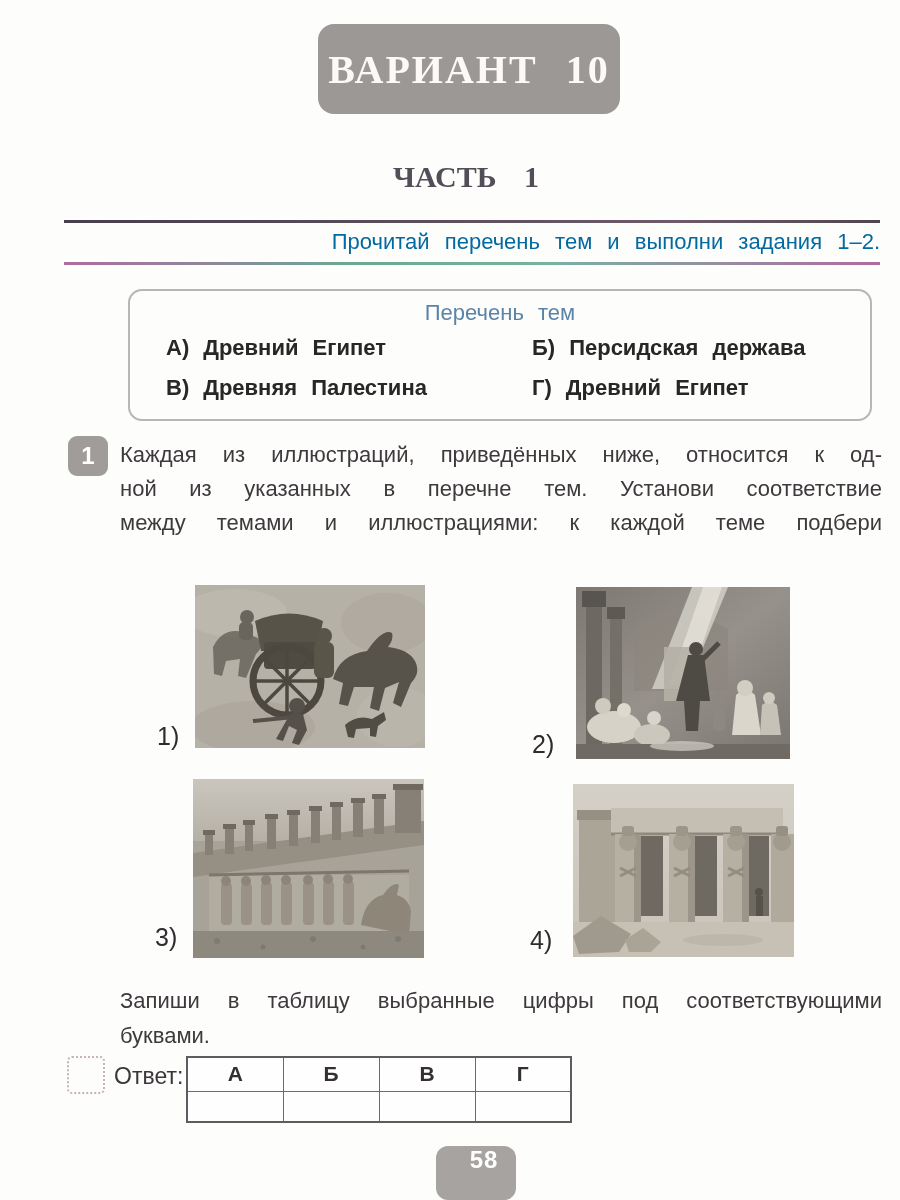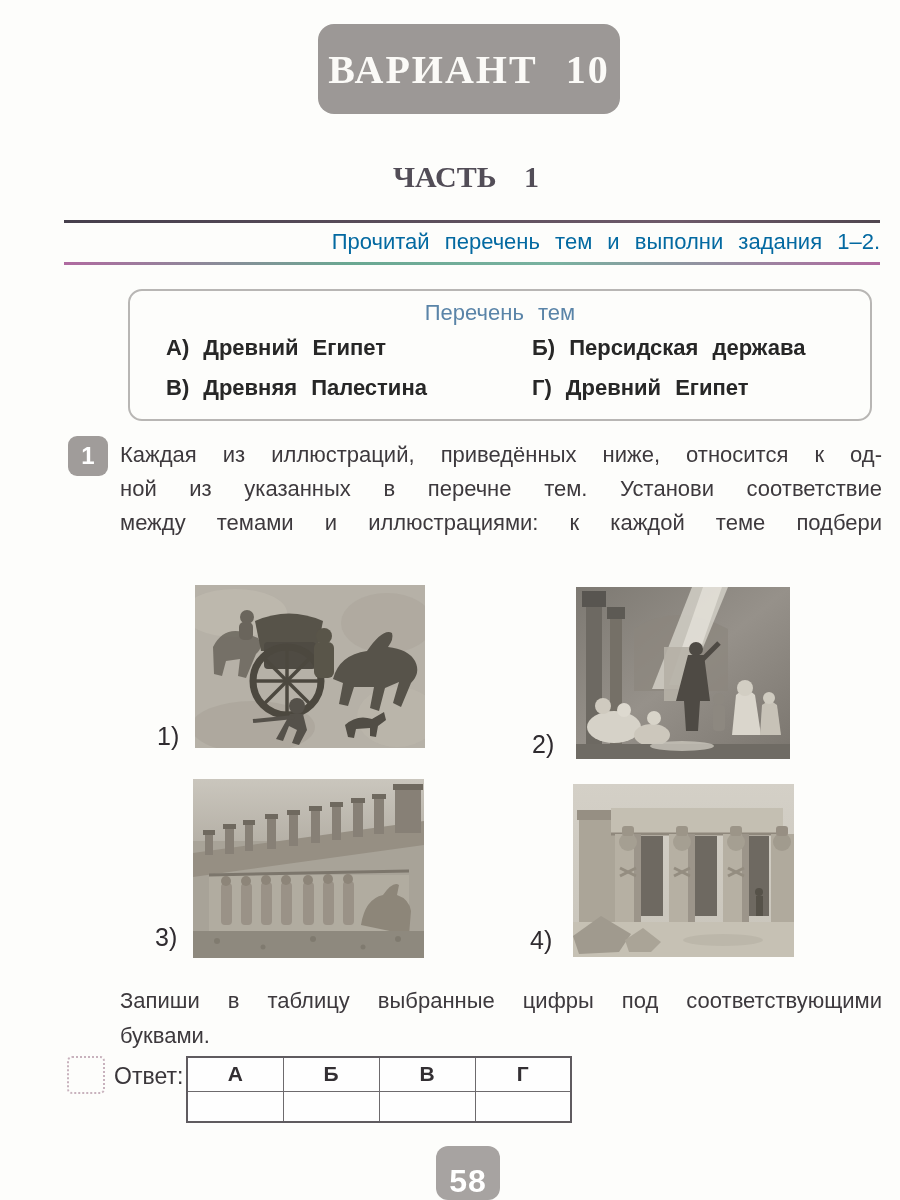--- a/index.html
+++ b/index.html
@@ -82,22 +82,22 @@
     width:96px;border:1.6px solid #6d6a6d;box-sizing:border-box;
     text-align:center;vertical-align:middle;
   }
   .answer-table th{height:34px;font-weight:bold;font-size:21px;color:#332f33;}
   .answer-table td{height:31px;font-size:20px;color:#333;}
   .answer-table{border:2px solid #5f5b5f;}
   
   .page-tab{
     position:absolute;left:436px;top:1146px;width:64px;height:54px;
     background:#a7a3a1;border-radius:12px;
-    display:flex;align-items:flex-end;justify-content:center;
-    font-weight:bold;font-size:32px;color:#ffffff;letter-spacing:1px;
+    display:flex;align-items:flex-start;justify-content:center;
+    font-weight:bold;font-size:24px;color:#ffffff;letter-spacing:1px;padding-left:16px;
   }
 </style>
 </head>
 <body>
 
 <div class="page">
 
   <div class="variant-banner">
     <span>ВАРИАНТ 10</span>
   </div>

